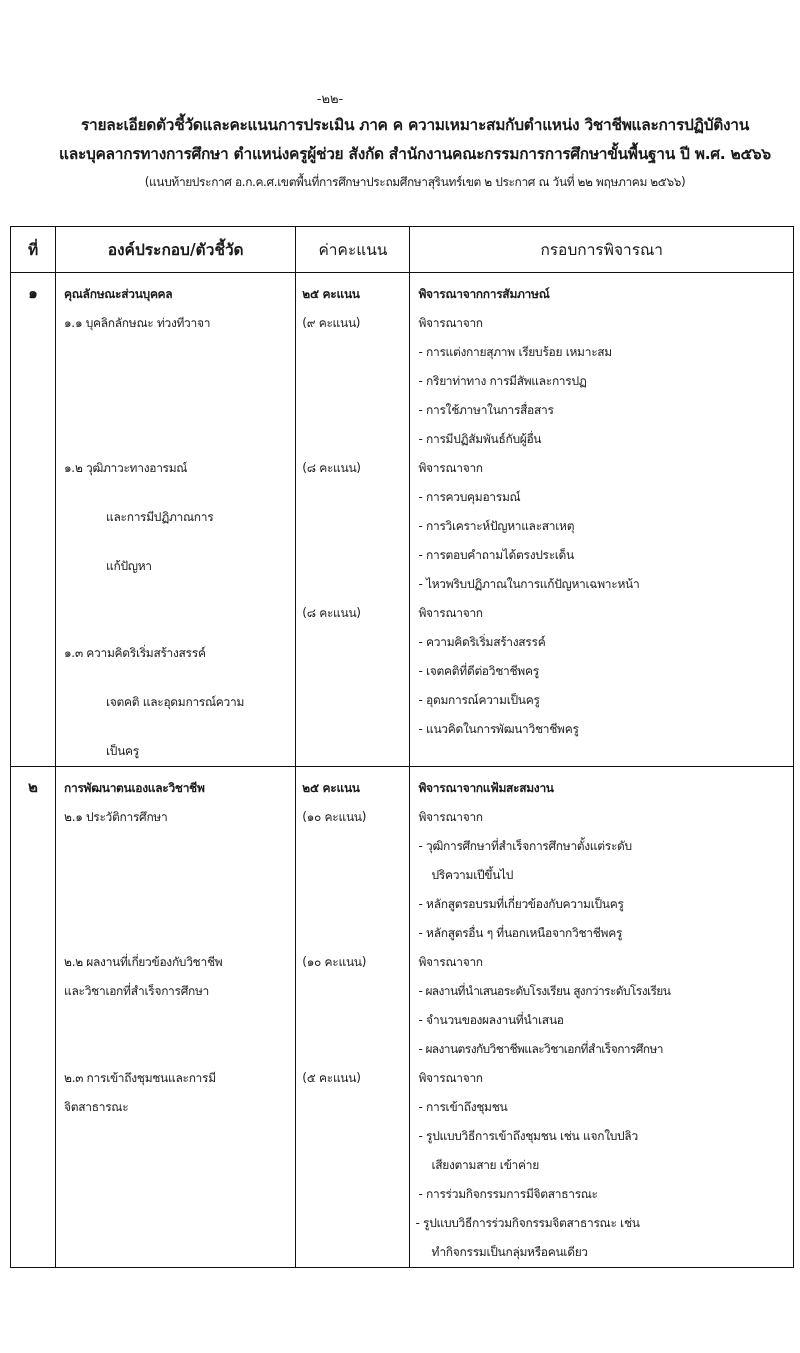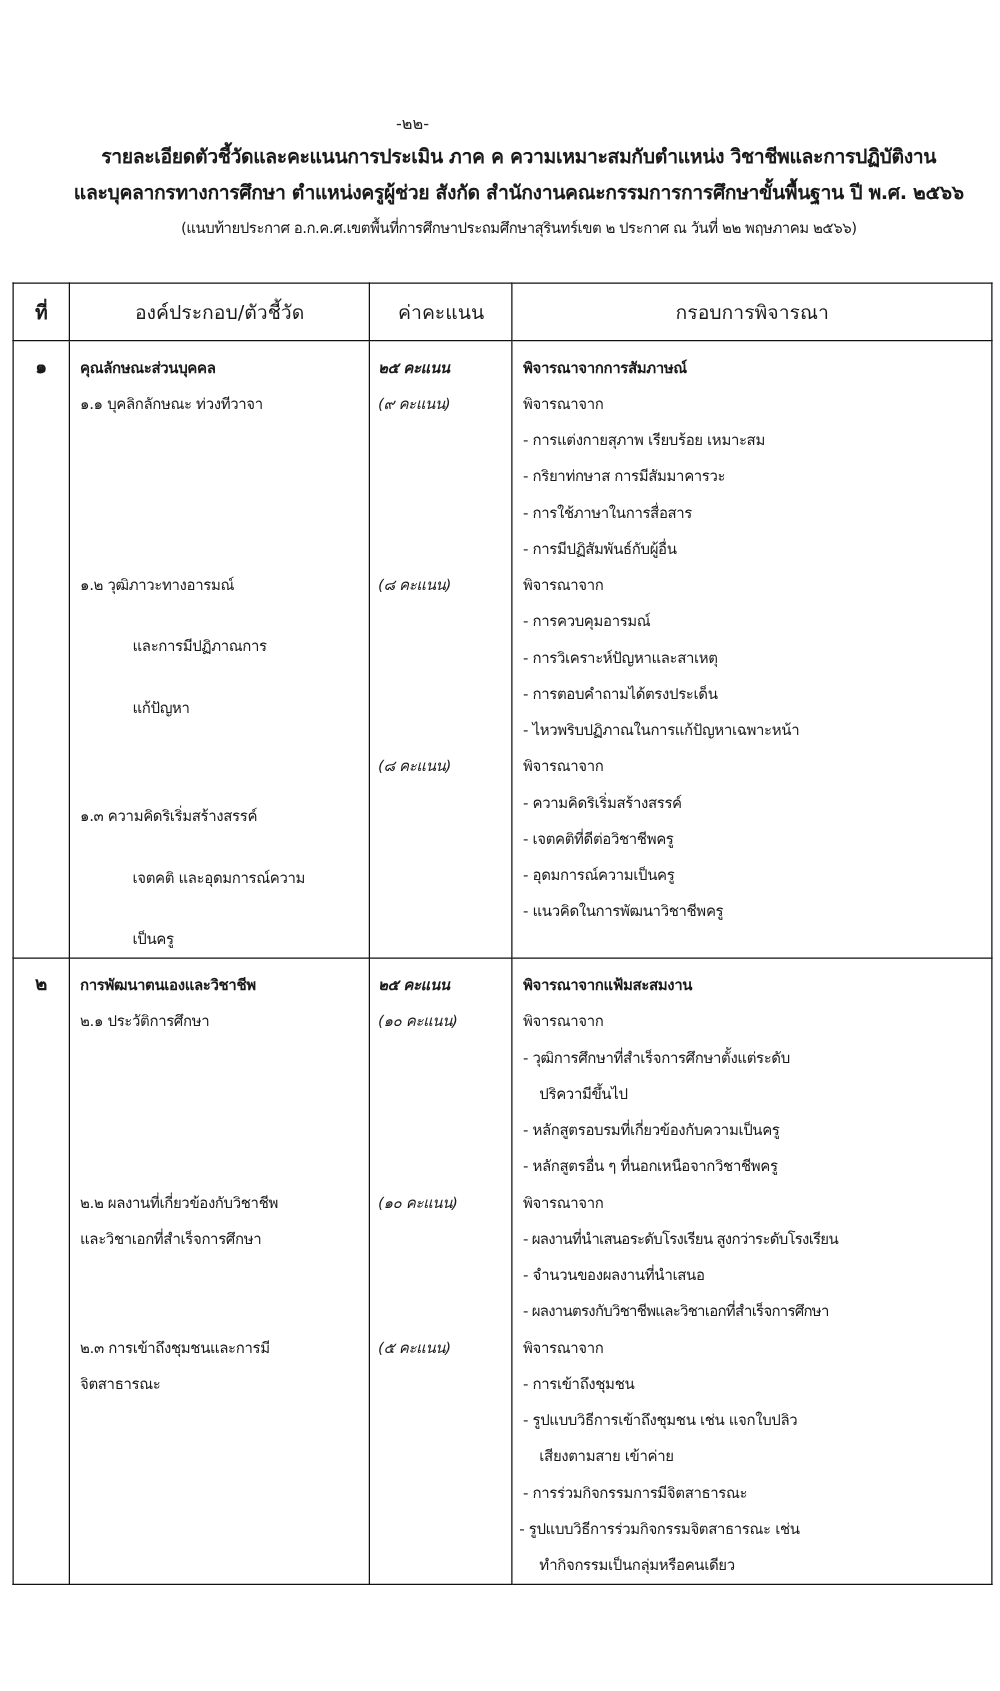--- a/index.html
+++ b/index.html
@@ -38,21 +38,21 @@
   .col-score { width: 114px; }
   .col-frame { width: 383px; }
   .cell-no {
     text-align: center; font-weight: bold; font-size: 15px; padding-top: 8px !important;
   }
   .line {
     font-size: 12px; line-height: 29px; white-space: nowrap; letter-spacing: -0.3px;
   }
   .bold { font-weight: bold; }
   .comp-cell { padding: 7px 0 0 8px !important; }
-  .score-cell { padding: 7px 0 0 6px !important; font-style: italic; }
+  .score-cell { padding: 7px 0 0 6px !important; }
   .frame-cell { padding: 7px 0 0 8px !important; }
   .indent2 { padding-left: 42px; margin-top: 20px; }
   .bullet-cont { padding-left: 13px; }
   .spacer { height: 29px; }
 </style>
 </head>
 <body>
 
 <div class="page-number">-๒๒-</div>
 
@@ -65,21 +65,21 @@
 <table class="criteria">
   <colgroup>
     <col class="col-no">
       <col class="col-comp">
       <col class="col-score">
       <col class="col-frame">
   </colgroup>
   <thead>
     <tr>
       <th>ที่</th>
-      <th style="font-weight:normal">องค์ประกอบ/ตัวชี้วัด</th>
+      <th style="font-weight:bold">องค์ประกอบ/ตัวชี้วัด</th>
       <th style="font-weight:normal">ค่าคะแนน</th>
       <th style="font-weight:normal">กรอบการพิจารณา</th>
     </tr>
   </thead>
   <tbody>
 
     <tr style="height:465px">
       <td class="cell-no"><span>๑</span></td>
       <td class="comp-cell">
         <div class="line bold">คุณลักษณะส่วนบุคคล</div>
@@ -108,21 +108,21 @@
         <div class="spacer"></div>
           <div class="spacer"></div>
           <div class="spacer"></div>
           <div class="spacer"></div>
         <div class="line">(๘ คะแนน)</div>
       </td>
       <td class="frame-cell">
         <div class="line bold">พิจารณาจากการสัมภาษณ์</div>
         <div class="line">พิจารณาจาก</div>
         <div class="line">- การแต่งกายสุภาพ เรียบร้อย เหมาะสม</div>
-        <div class="line">- กริยาท่กษาส การมีสัมมาคารวะ</div>
+        <div class="line">- กริยาท่าทาง การมีสัพและการปฏ</div>
         <div class="line">- การใช้ภาษาในการสื่อสาร</div>
         <div class="line">- การมีปฏิสัมพันธ์กับผู้อื่น</div>
         <div class="line">พิจารณาจาก</div>
         <div class="line">- การควบคุมอารมณ์</div>
         <div class="line">- การวิเคราะห์ปัญหาและสาเหตุ</div>
         <div class="line">- การตอบคำถามได้ตรงประเด็น</div>
         <div class="line">- ไหวพริบปฏิภาณในการแก้ปัญหาเฉพาะหน้า</div>
         <div class="line">พิจารณาจาก</div>
         <div class="line">- ความคิดริเริ่มสร้างสรรค์</div>
         <div class="line">- เจตคติที่ดีต่อวิชาชีพครู</div>
@@ -157,21 +157,21 @@
         <div class="line">(๑๐ คะแนน)</div>
         <div class="spacer"></div>
           <div class="spacer"></div>
           <div class="spacer"></div>
         <div class="line">(๕ คะแนน)</div>
       </td>
       <td class="frame-cell">
         <div class="line bold">พิจารณาจากแฟ้มสะสมงาน</div>
         <div class="line">พิจารณาจาก</div>
         <div class="line">- วุฒิการศึกษาที่สำเร็จการศึกษาตั้งแต่ระดับ</div>
-        <div class="line bullet-cont">ปริความีขึ้นไป</div>
+        <div class="line bullet-cont">ปริความเปีขึ้นไป</div>
         <div class="line">- หลักสูตรอบรมที่เกี่ยวข้องกับความเป็นครู</div>
         <div class="line">- หลักสูตรอื่น ๆ ที่นอกเหนือจากวิชาชีพครู</div>
         <div class="line">พิจารณาจาก</div>
         <div class="line" style="letter-spacing:-0.6px">- ผลงานที่นำเสนอระดับโรงเรียน สูงกว่าระดับโรงเรียน</div>
         <div class="line">- จำนวนของผลงานที่นำเสนอ</div>
         <div class="line" style="letter-spacing:-0.6px">- ผลงานตรงกับวิชาชีพและวิชาเอกที่สำเร็จการศึกษา</div>
         <div class="line">พิจารณาจาก</div>
         <div class="line">- การเข้าถึงชุมชน</div>
         <div class="line">- รูปแบบวิธีการเข้าถึงชุมชน เช่น แจกใบปลิว</div>
         <div class="line bullet-cont">เสียงตามสาย  เข้าค่าย</div>

